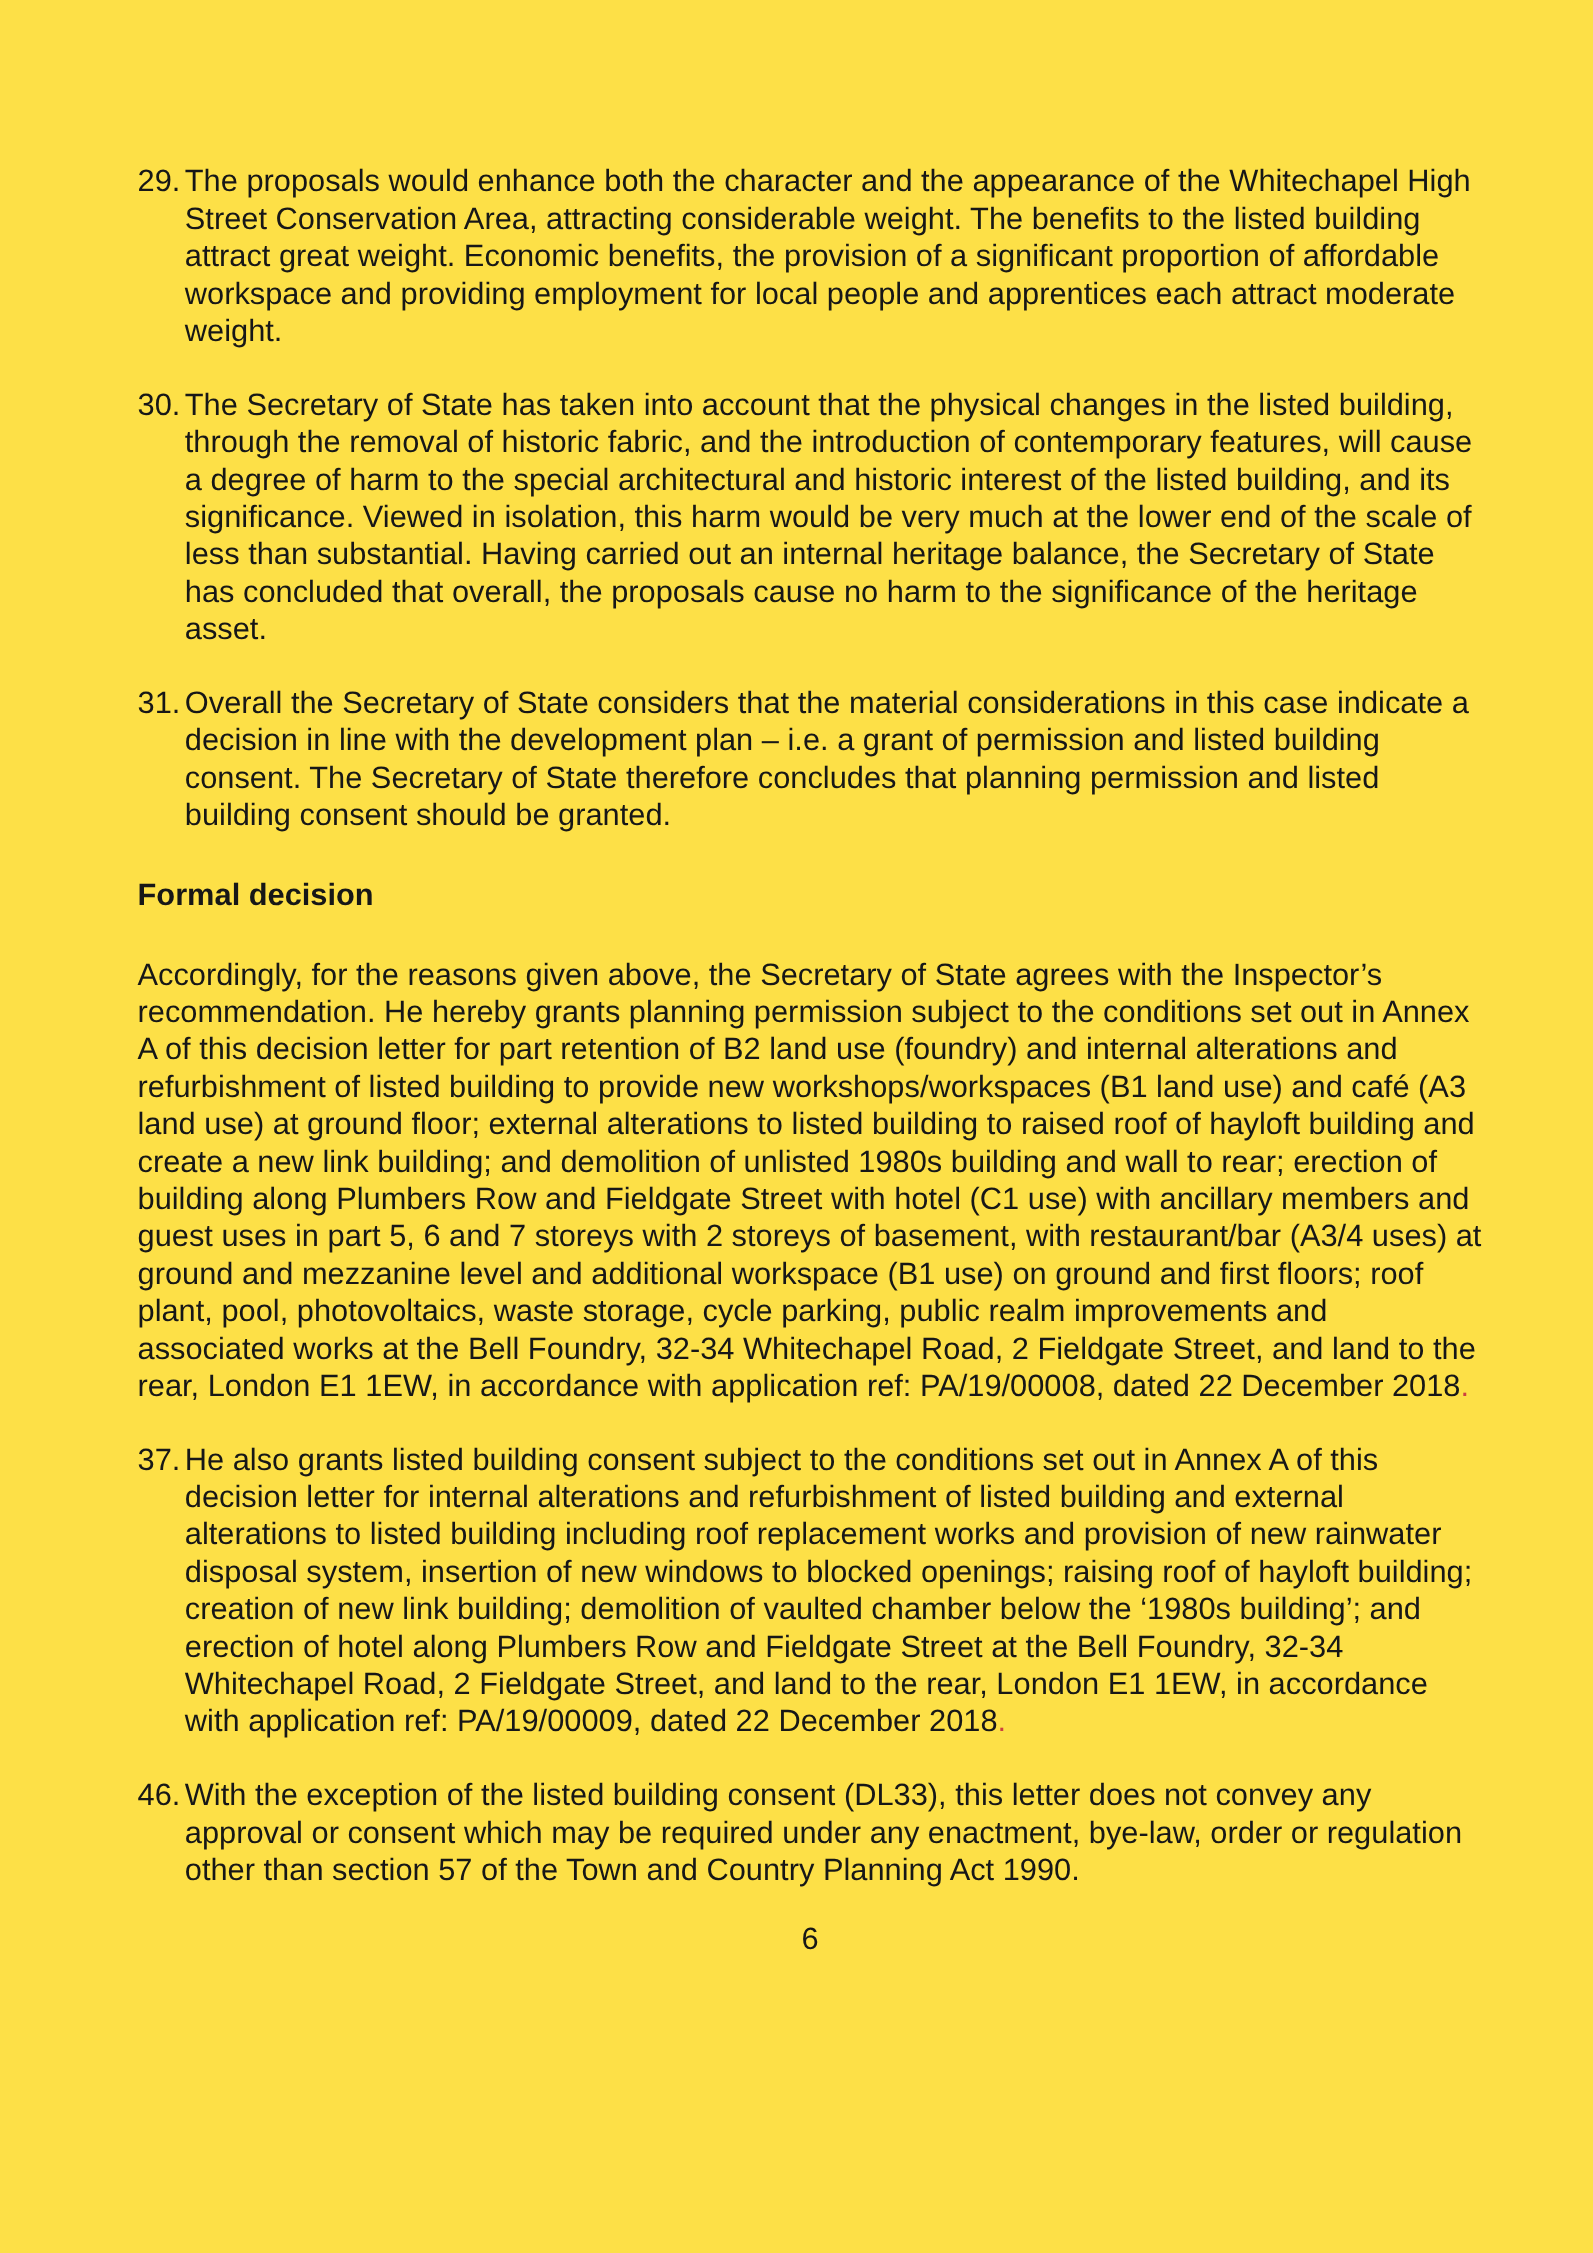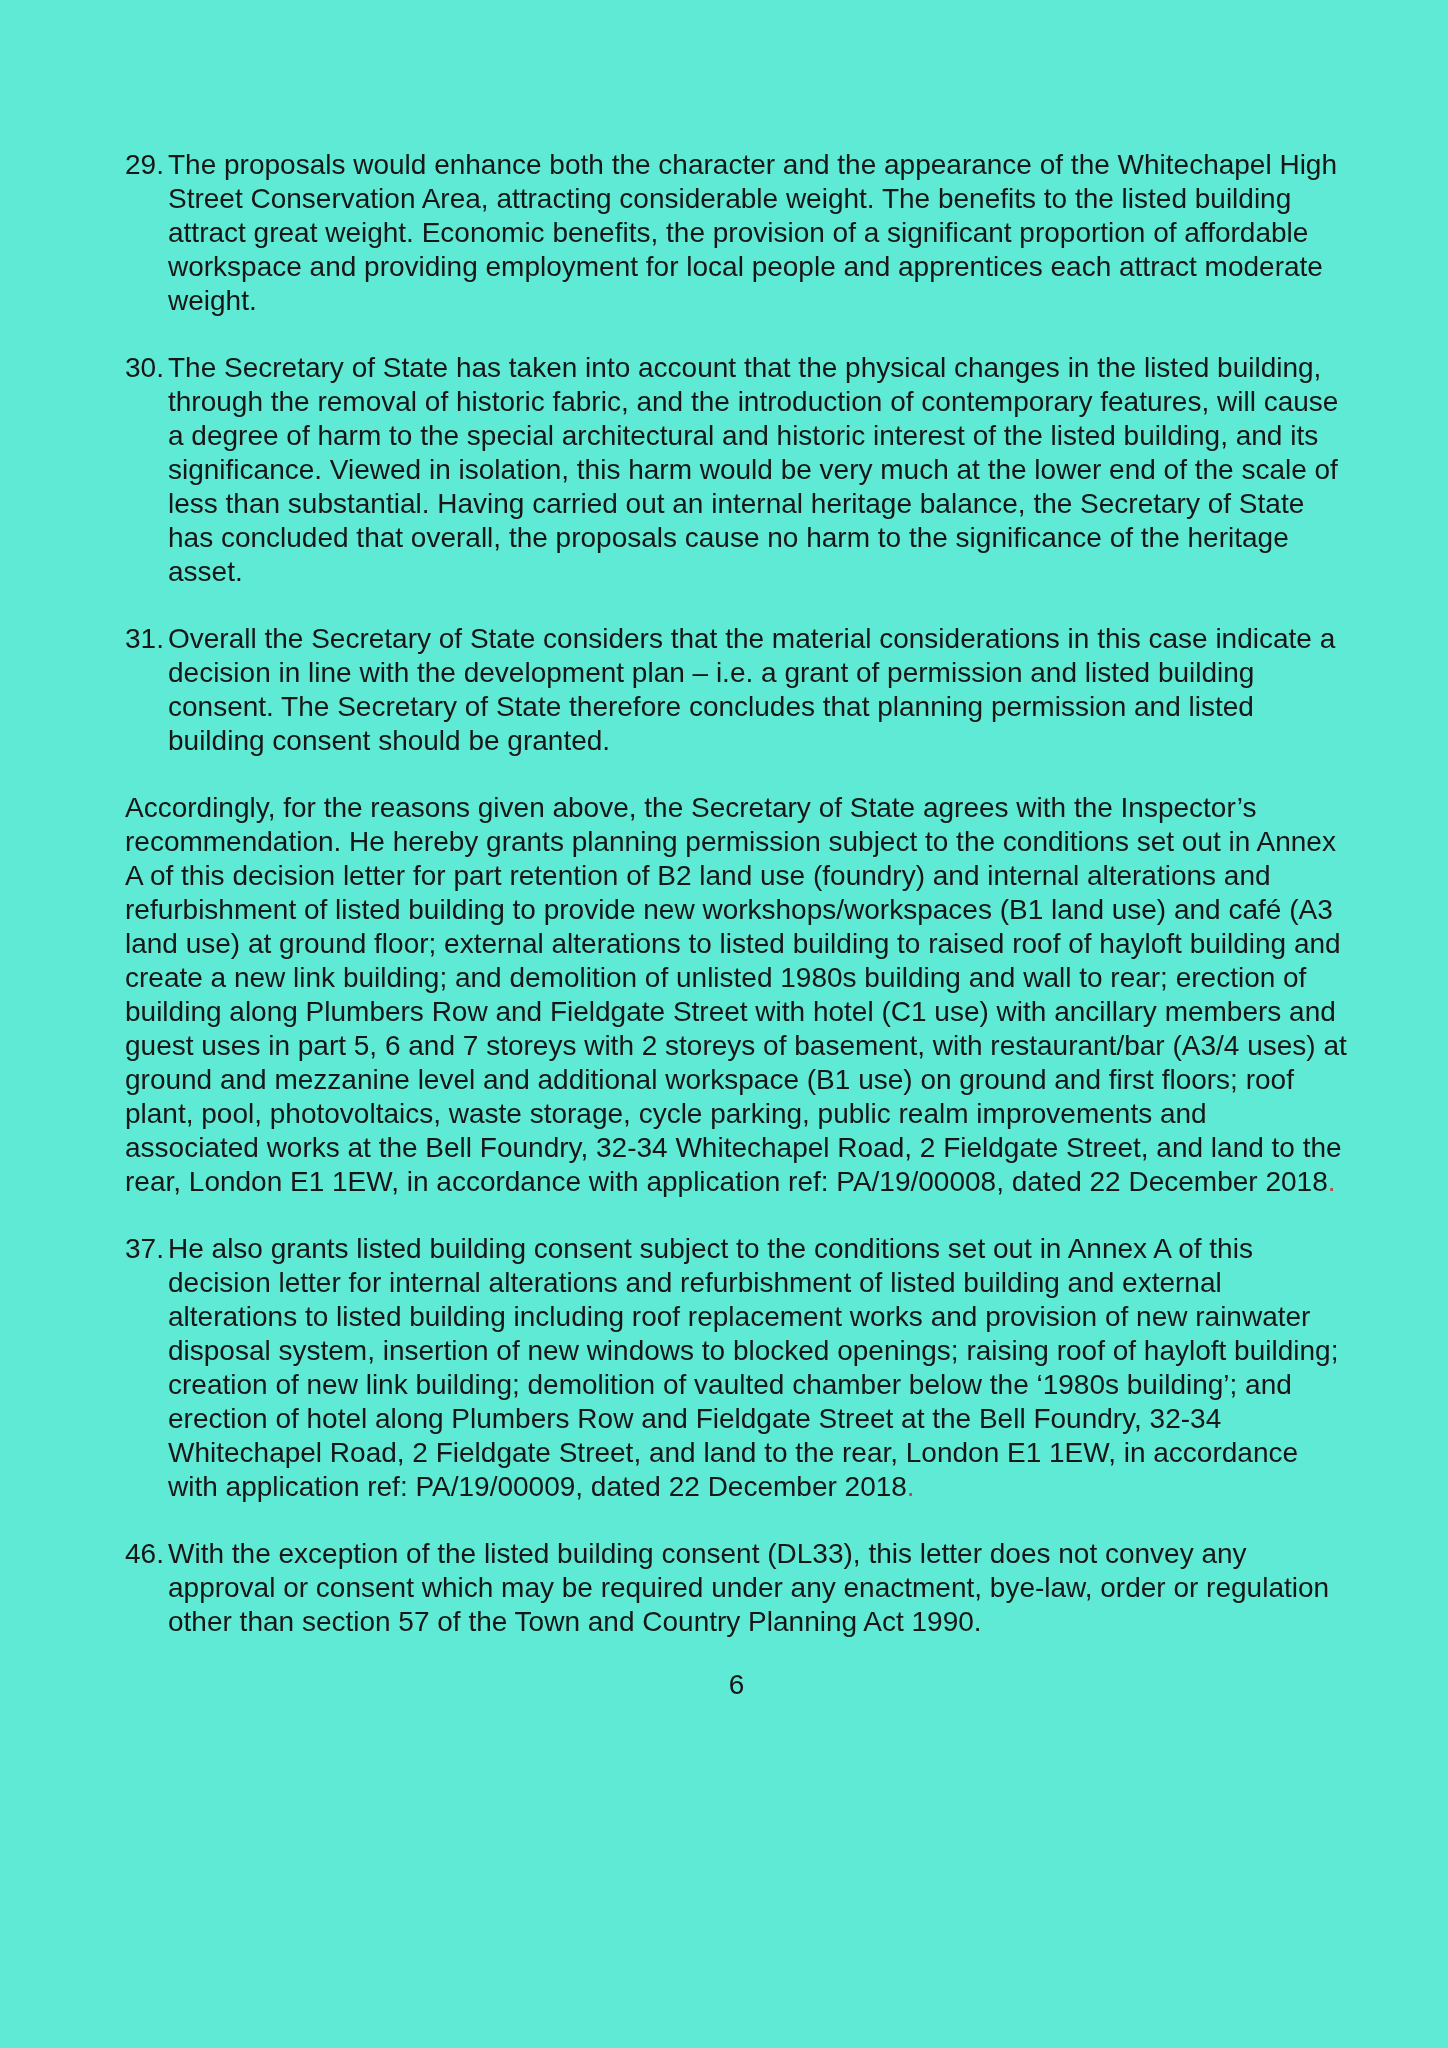--- a/index.html
+++ b/index.html
@@ -5,21 +5,21 @@
   html, body {
     margin: 0;
     padding: 0;
     background: #e8e8e8;
   }
   .page {
     position: relative;
     width: 1448px;
     height: 2048px;
     margin: 0 auto;
-    background: #5eead4;
+    background: #fde047;
     color: #171717;
     font-family: "Liberation Sans", sans-serif;
     font-size: 28px;
     line-height: 34px;
     overflow: hidden;
   }
   .content {
     position: absolute;
     left: 125px;
     top: 148px;
@@ -60,20 +60,21 @@
         <span class="text"><span>The proposals would enhance both the character and the appearance of the Whitechapel High Street Conservation Area, attracting considerable weight.  The benefits to the listed building attract great weight.  Economic benefits, the provision of a significant proportion of affordable workspace and providing employment for local people and apprentices each attract moderate weight.</span></span>
       </div>
       <div class="para">
         <span class="num">30.</span>
         <span class="text"><span>The Secretary of State has taken into account that the physical changes in the listed building, through the removal of historic fabric, and the introduction of contemporary features, will cause a degree of harm to the special architectural and historic interest of the listed building, and its significance. Viewed in isolation, this harm would be very much at the lower end of the scale of less than substantial. Having carried out an internal heritage balance, the Secretary of State has concluded that overall, the proposals cause no harm to the significance of the heritage asset.</span></span>
       </div>
       <div class="para">
         <span class="num">31.</span>
         <span class="text"><span>Overall the Secretary of State considers that the material considerations in this case indicate a decision in line with the development plan – i.e. a grant of permission and listed building consent. The Secretary of State therefore concludes that planning permission and listed building consent should be granted.</span></span>
       </div>
+      <div class="heading">Formal decision</div>
       <div class="para">
         <span class="text"><span>Accordingly, for the reasons given above, the Secretary of State agrees with the Inspector’s recommendation. He hereby grants planning permission subject to the conditions set out in Annex A of this decision letter for part retention of B2 land use (foundry) and internal alterations and refurbishment of listed building to provide new workshops/workspaces (B1 land use) and café (A3 land use) at ground floor; external alterations to listed building to raised roof of hayloft building and create a new link building; and demolition of unlisted 1980s building and wall to rear; erection of building along Plumbers Row and Fieldgate Street with hotel (C1 use) with ancillary members and guest uses in part 5, 6 and 7 storeys with 2 storeys of basement, with restaurant/bar (A3/4 uses) at ground and mezzanine level and additional workspace (B1 use) on ground and first floors; roof plant, pool, photovoltaics, waste storage, cycle parking, public realm improvements and associated works at the Bell Foundry, 32-34 Whitechapel Road, 2 Fieldgate Street, and land to the rear, London E1 1EW, in accordance with application ref: PA/19/00008, dated 22 December 2018</span><span class="red-suffix">.</span></span>
       </div>
       <div class="para">
         <span class="num">37.</span>
         <span class="text"><span>He also grants listed building consent subject to the conditions set out in Annex A of this decision letter for internal alterations and refurbishment of listed building and external alterations to listed building including roof replacement works and provision of new rainwater disposal system, insertion of new windows to blocked openings; raising roof of hayloft building; creation of new link building; demolition of vaulted chamber below the ‘1980s building’; and erection of hotel along Plumbers Row and Fieldgate Street at the Bell Foundry, 32-34 Whitechapel Road, 2 Fieldgate Street, and land to the rear, London E1 1EW, in accordance with application ref: PA/19/00009, dated 22 December 2018</span><span class="red-suffix">.</span></span>
       </div>
       <div class="para">
         <span class="num">46.</span>
         <span class="text"><span>With the exception of the listed building consent (DL33), this letter does not convey any approval or consent which may be required under any enactment, bye-law, order or regulation other than section 57 of the Town and Country Planning Act 1990.</span></span>

